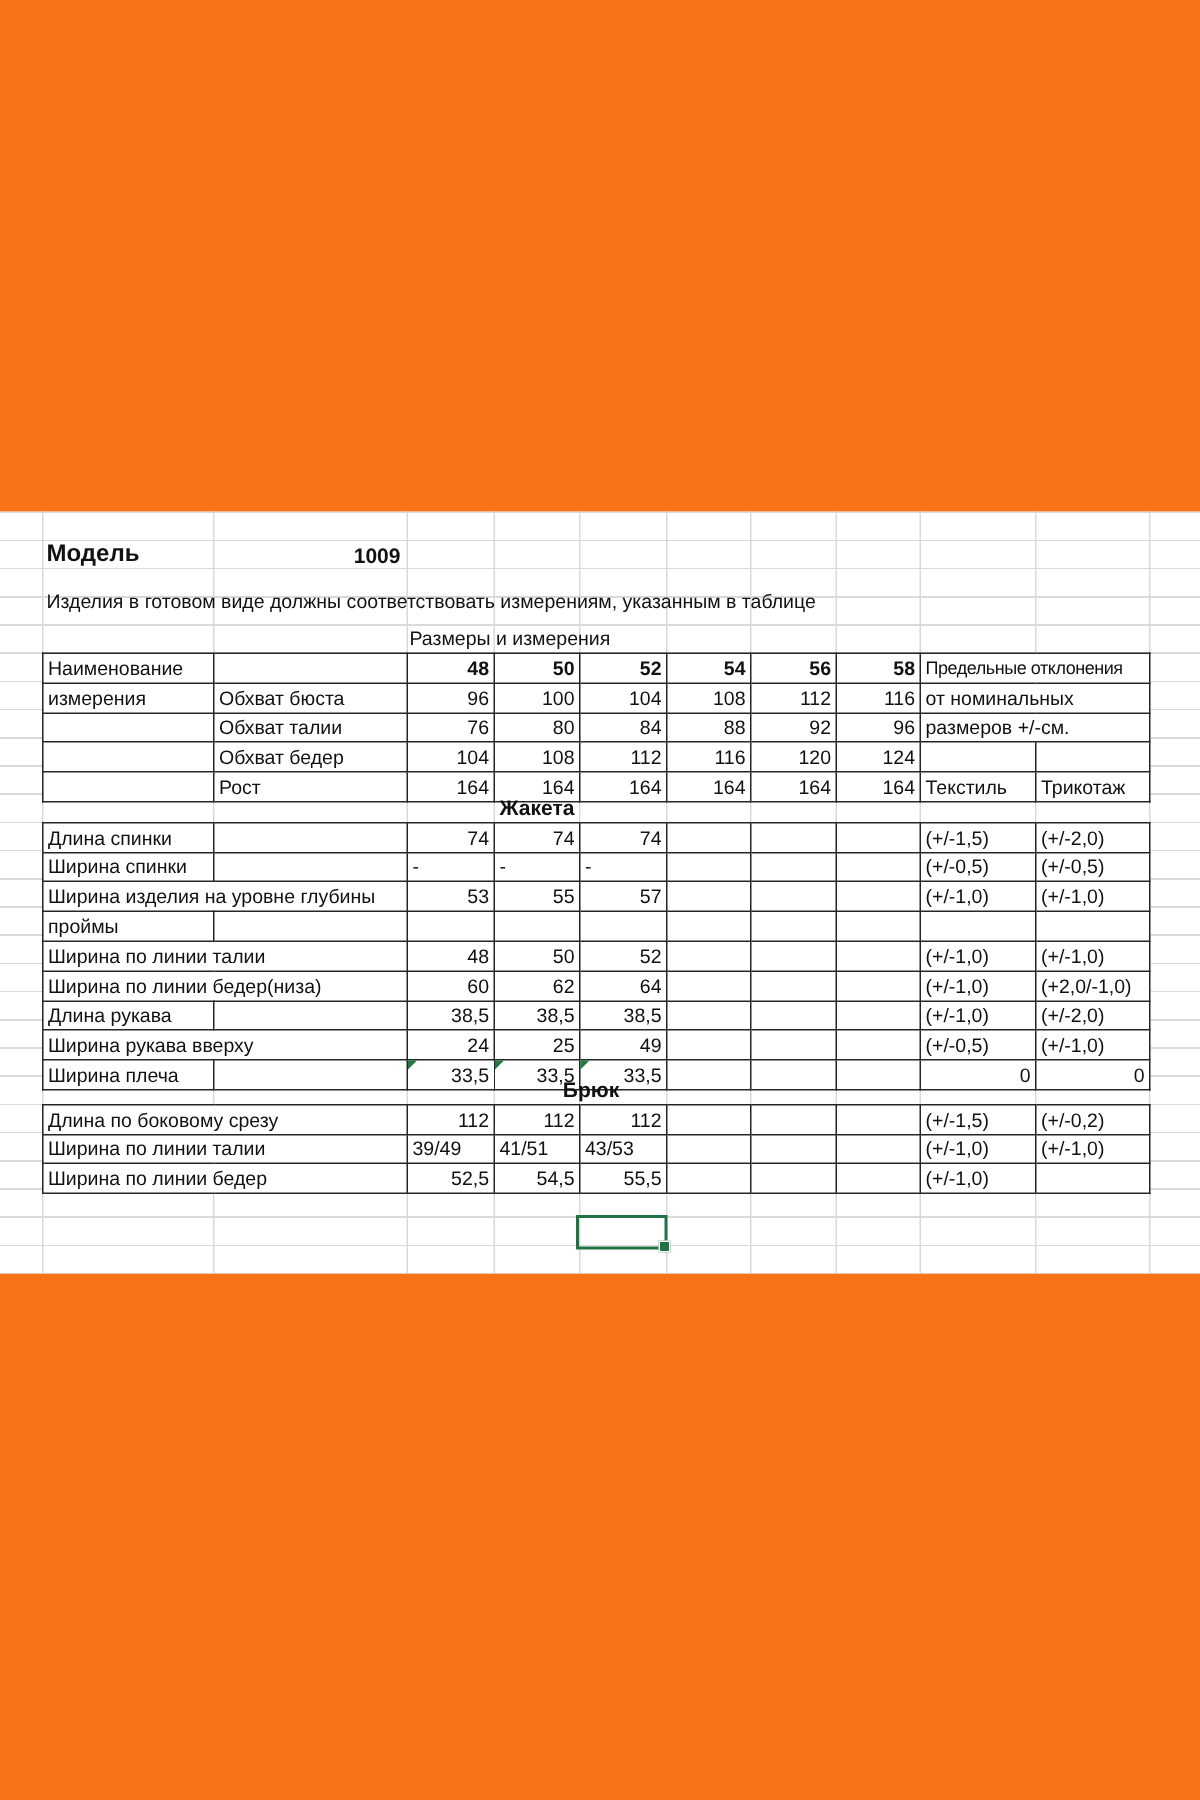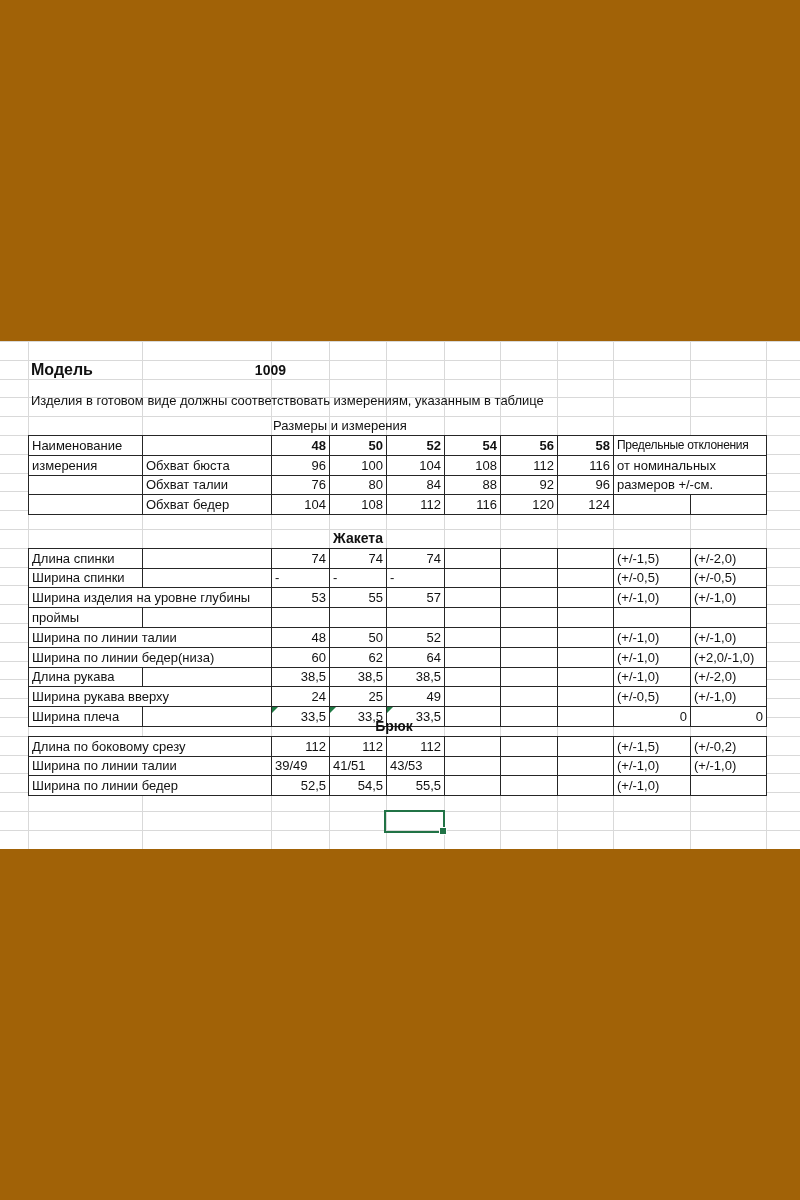--- a/index.html
+++ b/index.html
@@ -1,30 +1,30 @@
 <!DOCTYPE html>
 <html><head>
 <meta charset="utf-8">
 <style>
   html,body{margin:0;padding:0;}
   body{font-family:"Liberation Sans", sans-serif; background:#ffffff;}
-  .canvas{position:relative;width:800px;height:1200px;background:#a16207;overflow:hidden;}
+  .canvas{position:relative;width:800px;height:1200px;background:#f97316;overflow:hidden;}
 
   
   .sheet{
     position:absolute;left:0;top:341px;width:800px;height:508px;
     background:#fff;overflow:hidden;
     background-image:repeating-linear-gradient(to bottom,#d9d9d9 0 1px,transparent 1px 18.8px);
   }
   .vline{position:absolute;top:0;bottom:0;width:1px;background:#d9d9d9;}
 
   .cellblock{position:absolute;height:19px;line-height:18px;color:#111;font-size:13px;white-space:nowrap;}
 
   .model-label{left:31px;top:19px;font-size:16px;font-weight:bold;height:20px;line-height:19px;}
-  .model-value{left:142px;top:20px;width:125px;text-align:right;font-weight:bold;font-size:14px;padding-left:19px;}
+  .model-value{left:142px;top:20px;width:125px;text-align:right;font-weight:bold;font-size:14px;}
   .note{left:31px;top:51px;}
   .caption{left:273px;top:76px;}
 
   table.xl{position:absolute;border-collapse:collapse;table-layout:fixed;font-size:13px;color:#111;}
   table.xl td{
     border:1.5px solid #262626;background:#fff;
     padding:0 3px;height:18.8px;line-height:15px;
     vertical-align:middle;overflow:visible;white-space:nowrap;
   }
   .num{text-align:right;}
@@ -126,20 +126,32 @@
         <td class="lft">Обхват бедер</td>
         <td class="num">104</td>
         <td class="num">108</td>
         <td class="num">112</td>
         <td class="num">116</td>
         <td class="num">120</td>
         <td class="num">124</td>
         <td></td>
         <td></td>
       </tr>
+      <tr>
+        <td></td>
+        <td class="lft">Рост</td>
+        <td class="num">164</td>
+        <td class="num">164</td>
+        <td class="num">164</td>
+        <td class="num">164</td>
+        <td class="num">164</td>
+        <td class="num">164</td>
+        <td class="lft">Текстиль</td>
+        <td class="lft">Трикотаж</td>
+      </tr>
     </tbody>
       </table>
 
     <div class="sec-title jacket">Жакета</div>
     <table class="xl tbl-jacket">
       <colgroup>
         <col style="width:114px">
           <col style="width:129px">
         <col style="width:58px">
           <col style="width:57px">

